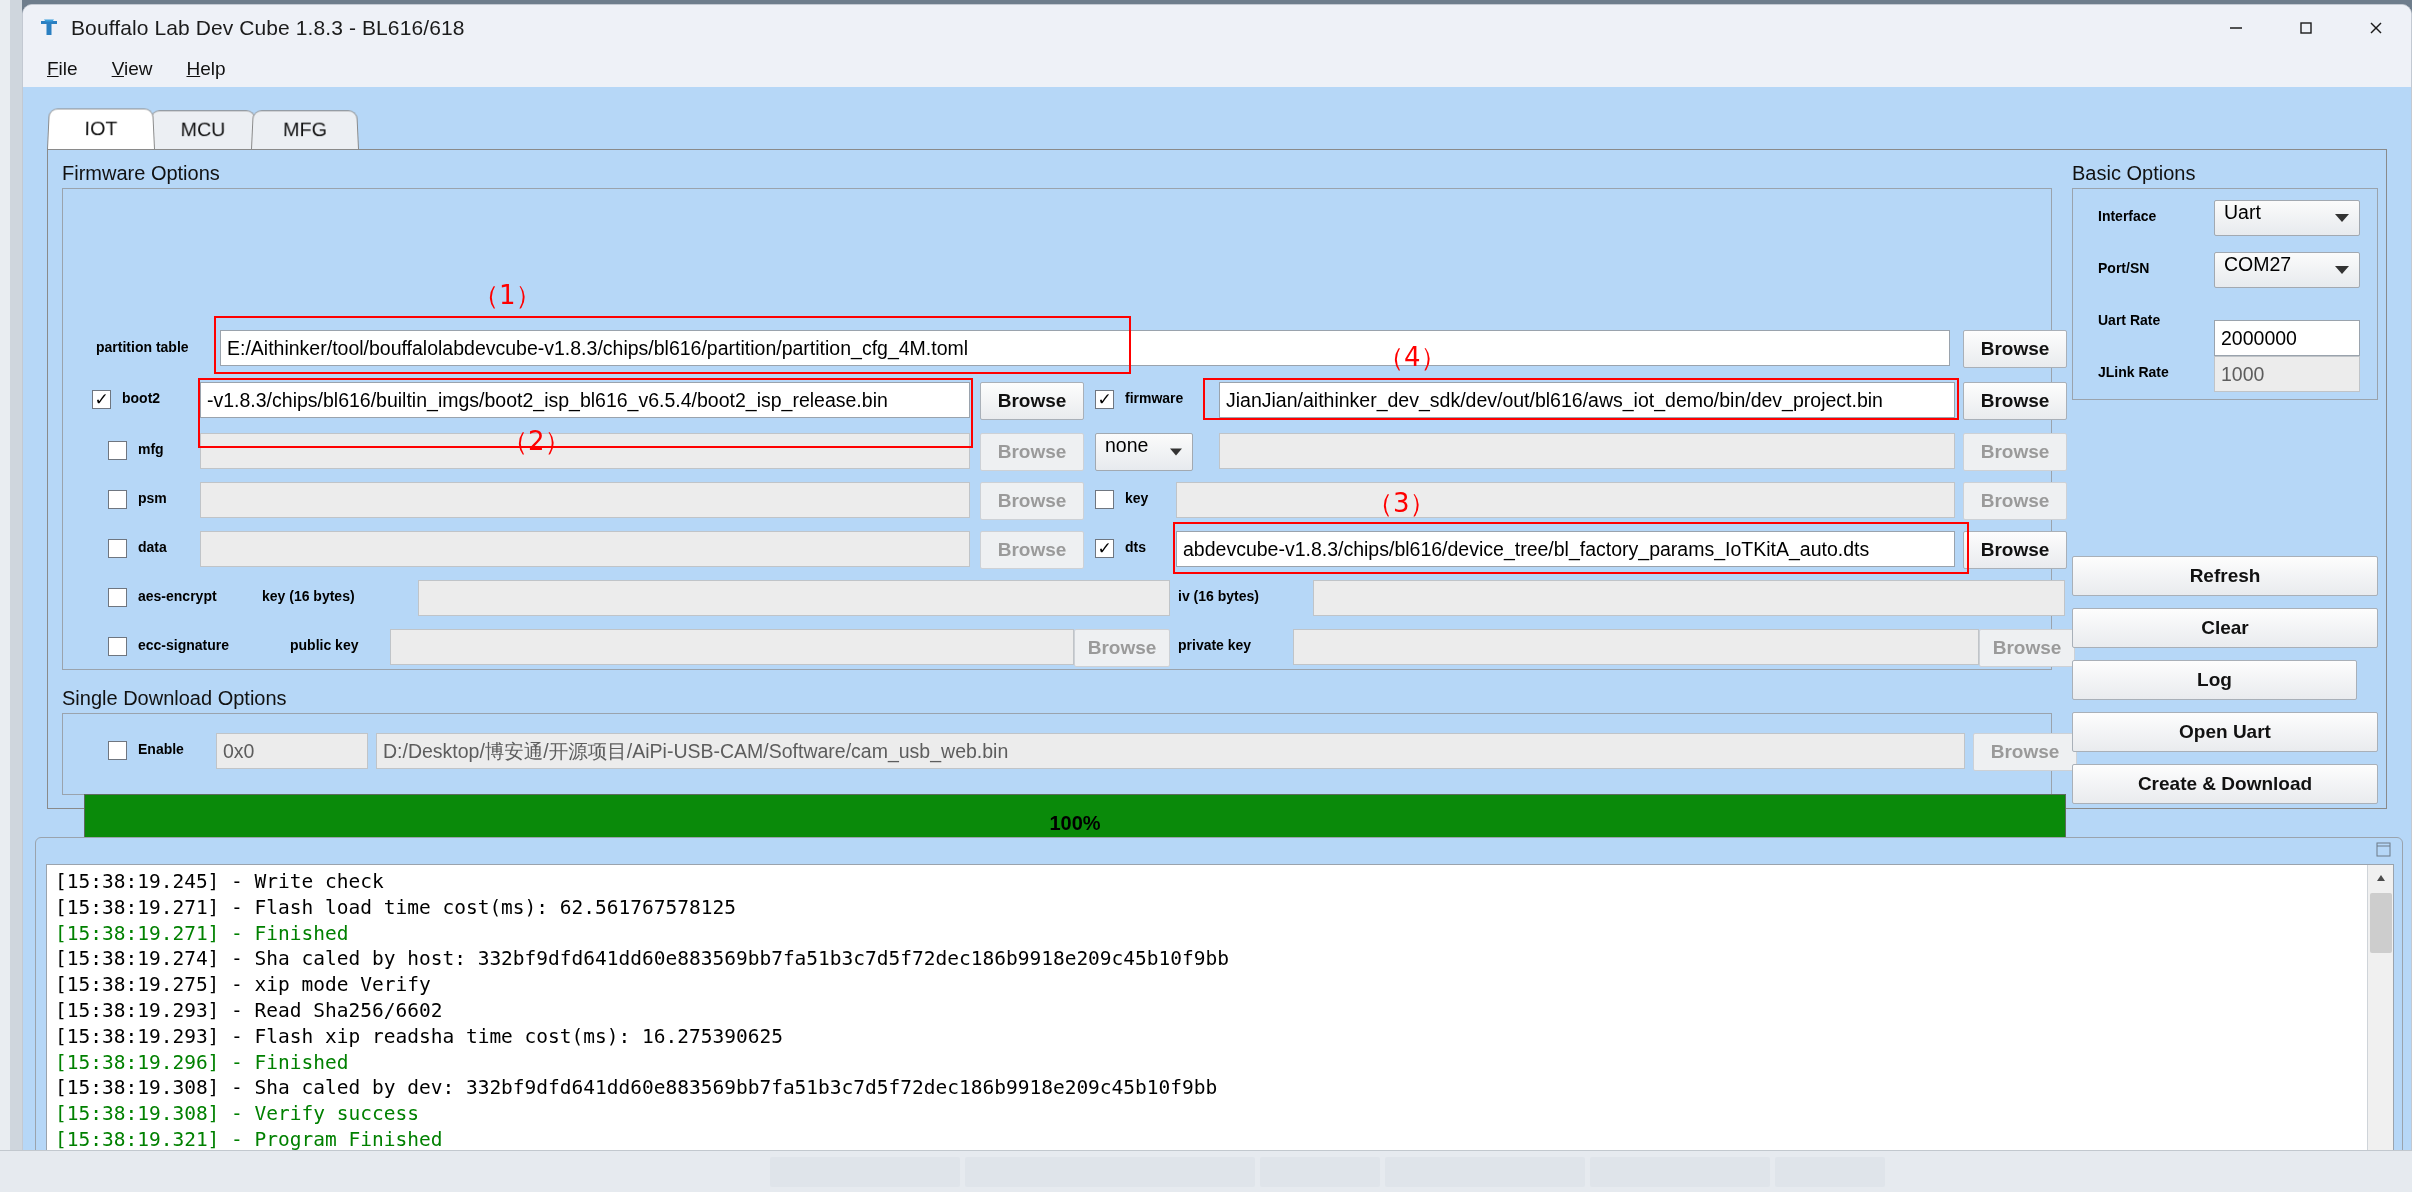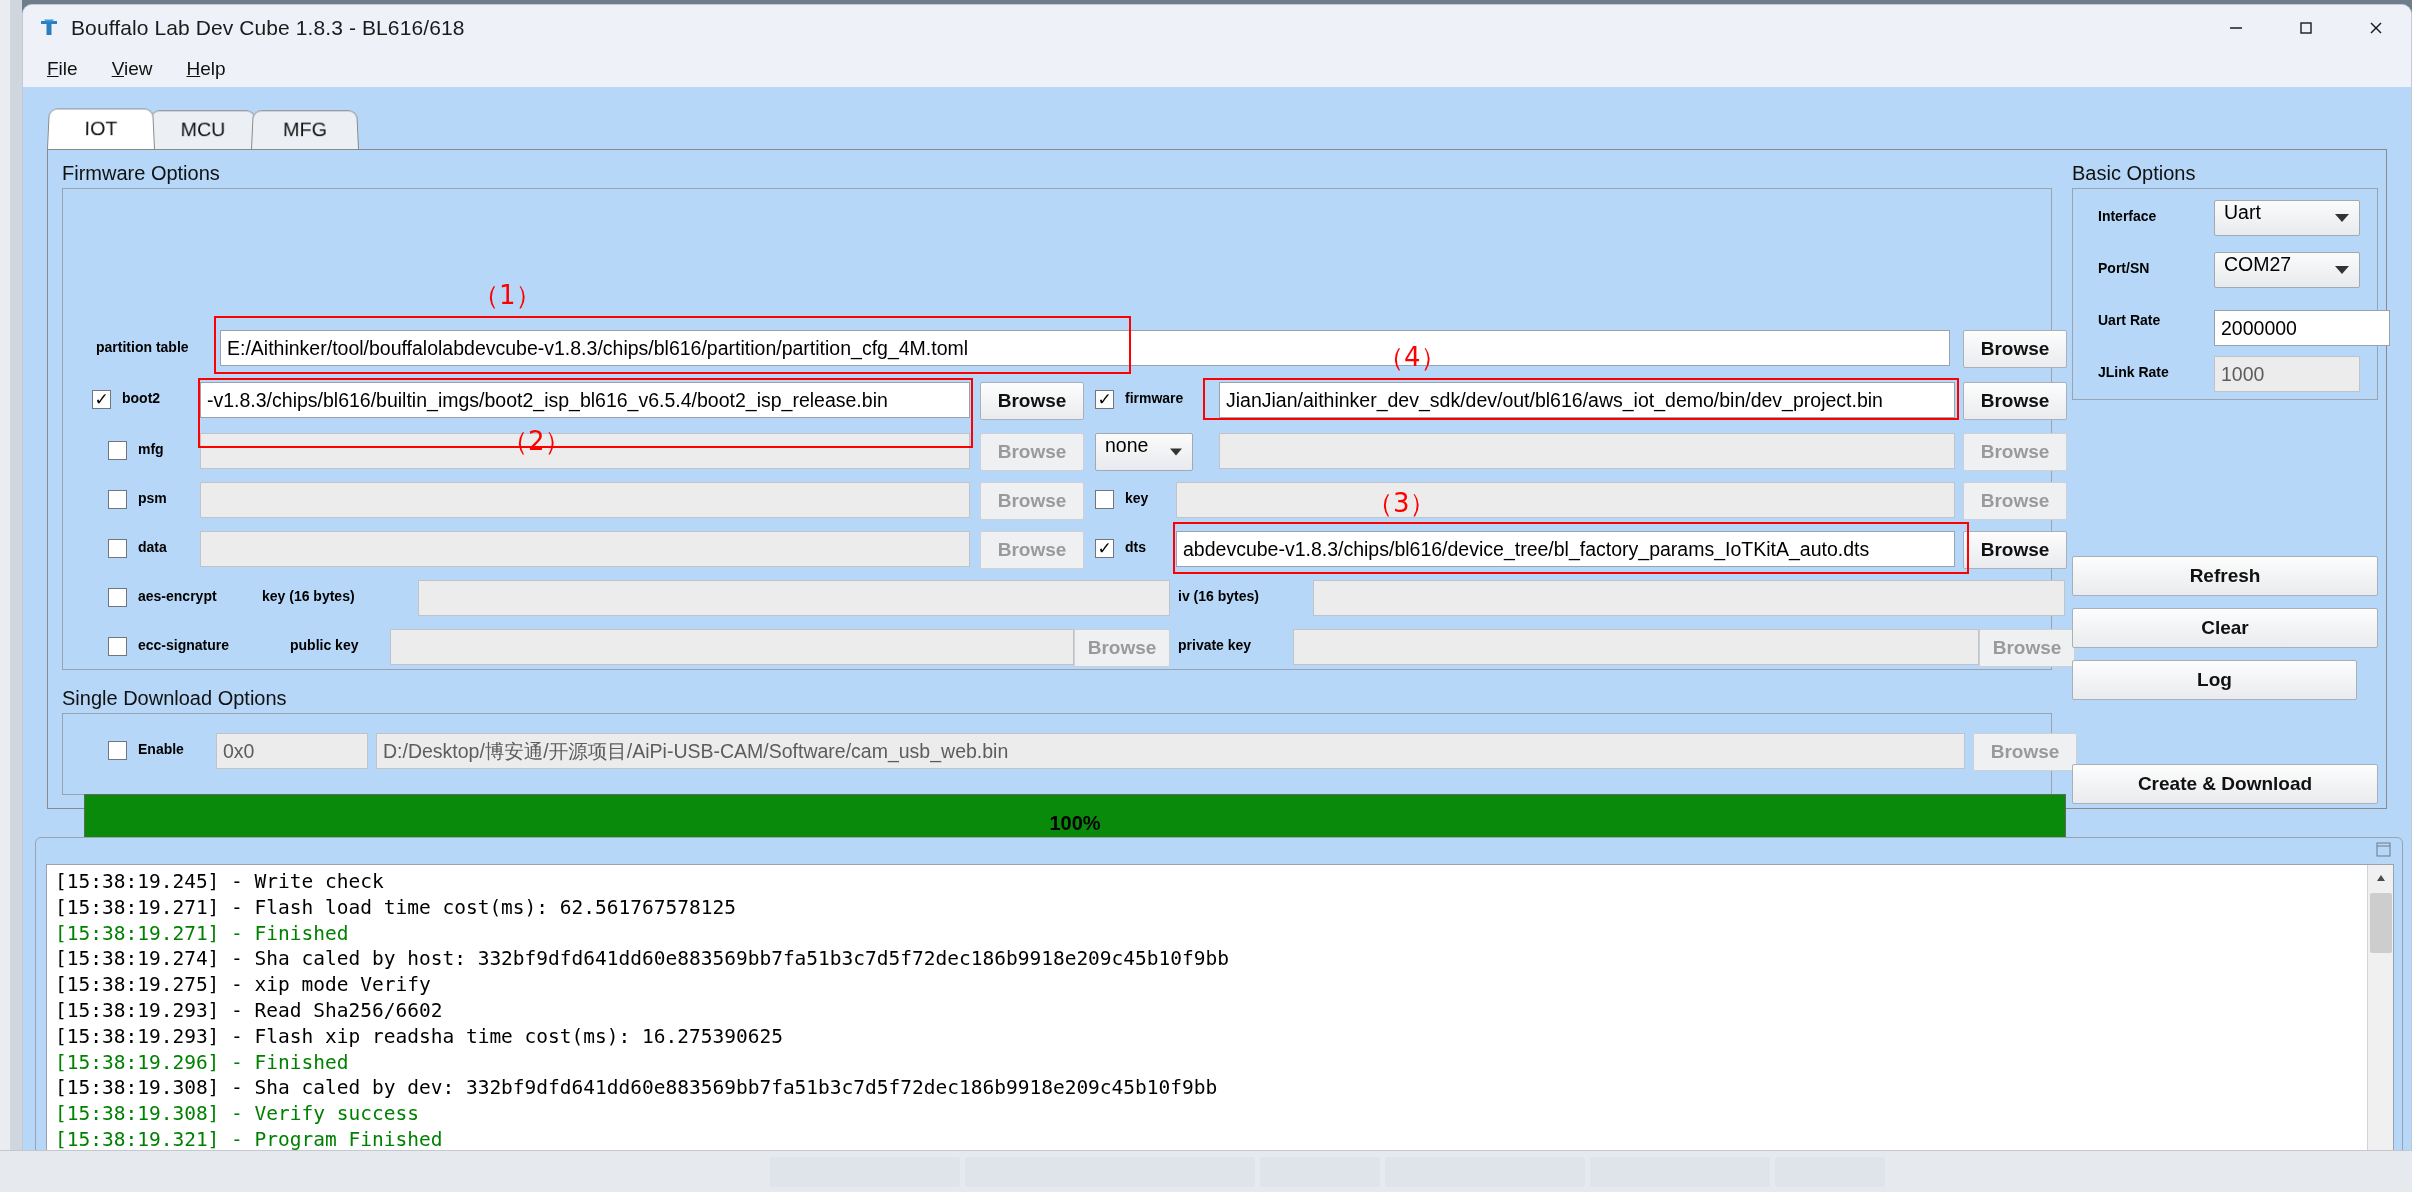--- a/index.html
+++ b/index.html
@@ -417,28 +417,29 @@
           <span class="arrow"></span>
         </div>
 
         <div class="lbl" style="left:2050px; top:110px;">Port/SN</div>
         <div class="combo" style="left:2166px; top:102px; width:146px; height:36px;">
           <span>COM27</span>
           <span class="arrow"></span>
         </div>
 
         <div class="lbl" style="left:2050px; top:162px;">Uart Rate</div>
-        <div class="tf" style="left:2166px; top:160px; width:176px; height:36px;">2000000</div>
+        <div class="tf" style="left:2166px; top:170px; width:146px; height:36px;">2000000</div>
 
         <div class="lbl" style="left:2050px; top:214px;">JLink Rate</div>
         <div class="tf disabled greytext" style="left:2166px; top:206px; width:146px; height:36px;">1000</div>
 
         <div class="btn" style="left:2024px; top:406px; width:306px; height:40px;">Refresh</div>
         <div class="btn" style="left:2024px; top:458px; width:306px; height:40px;">Clear</div>
         <div class="btn" style="left:2024px; top:510px; width:285px; height:40px;">Log</div>
+        <div class="btn" style="left:2024px; top:562px; width:306px; height:40px;">Open Uart</div>
         <div class="btn" style="left:2024px; top:614px; width:306px; height:40px;">Create &amp; Download</div>
 
         <div class="anno-box" style="left:166px; top:166px; width:917px; height:58px;"></div>
         <div class="anno-lbl" style="left:425px; top:128px;">（1）</div>
 
         <div class="anno-box" style="left:150px; top:228px; width:775px; height:70px;"></div>
         <div class="anno-lbl" style="left:454px; top:274px;">（2）</div>
 
         <div class="anno-box" style="left:1125px; top:372px; width:796px; height:52px;"></div>
         <div class="anno-lbl" style="left:1319px; top:336px;">（3）</div>

